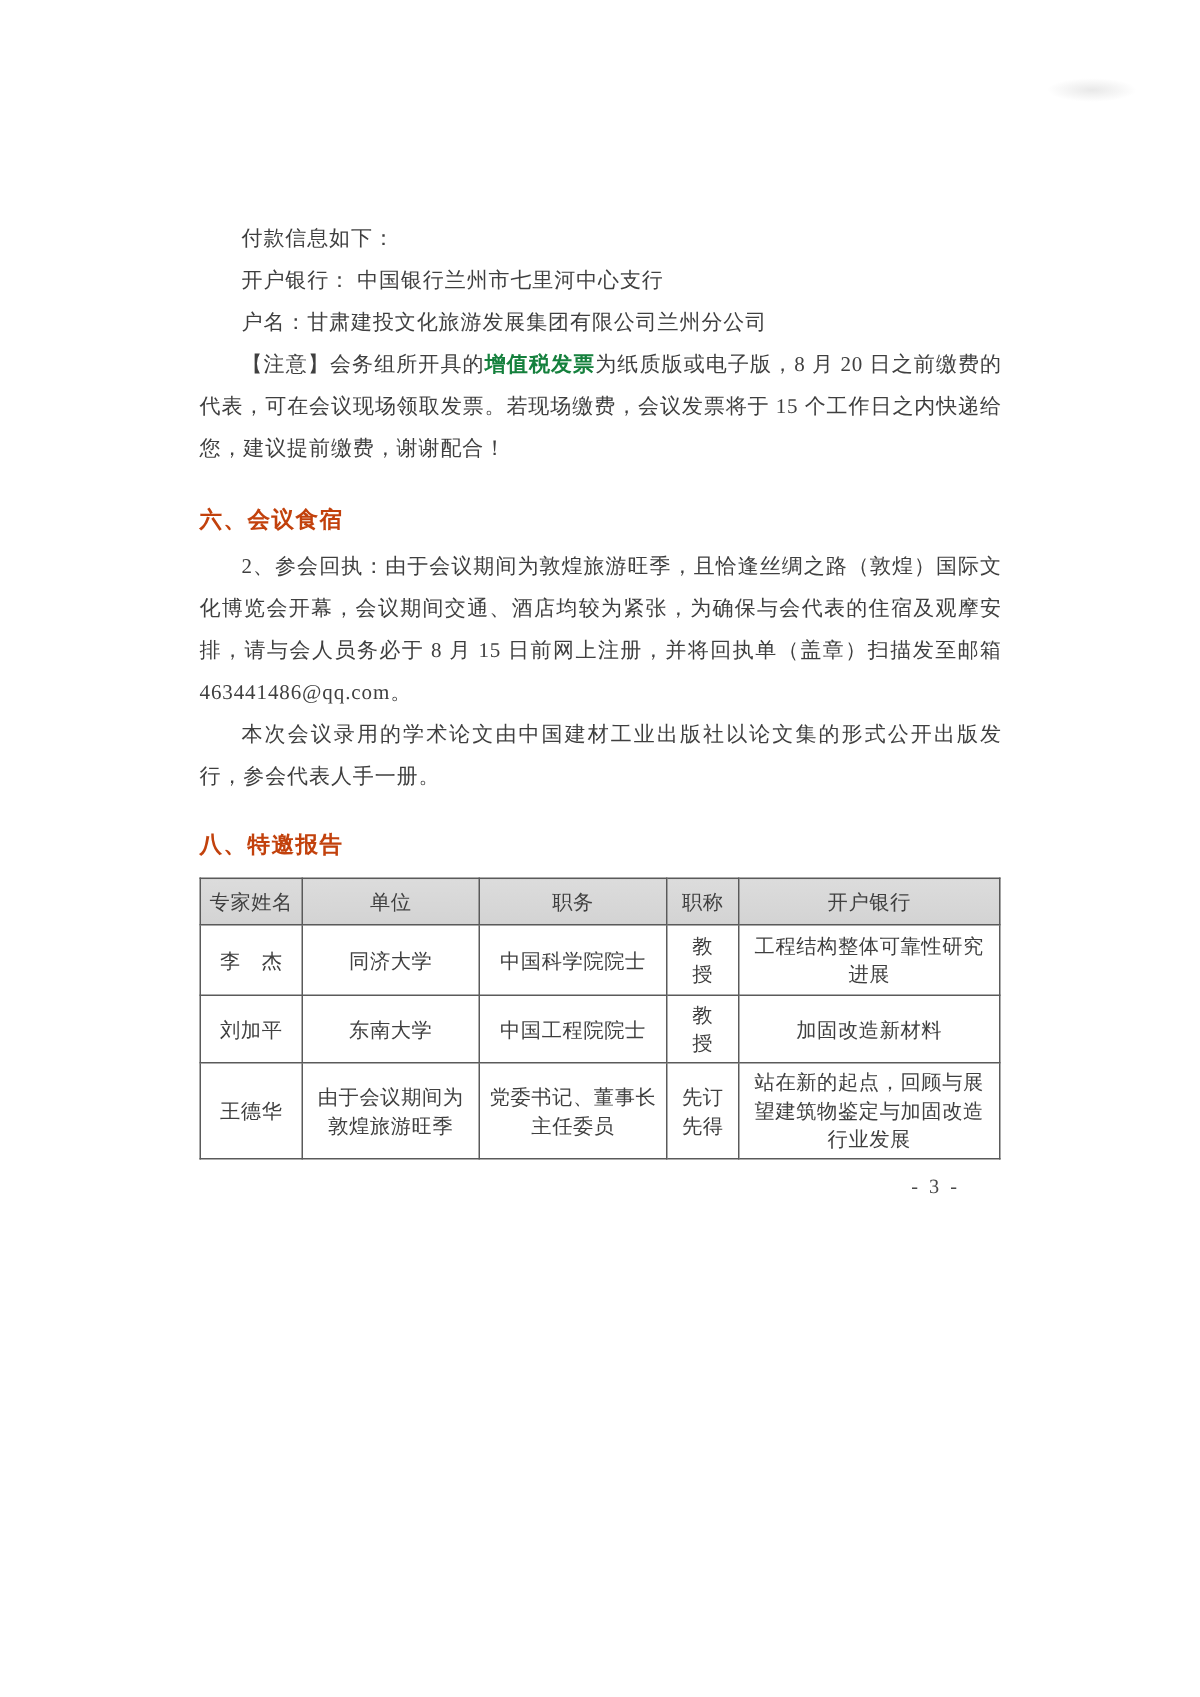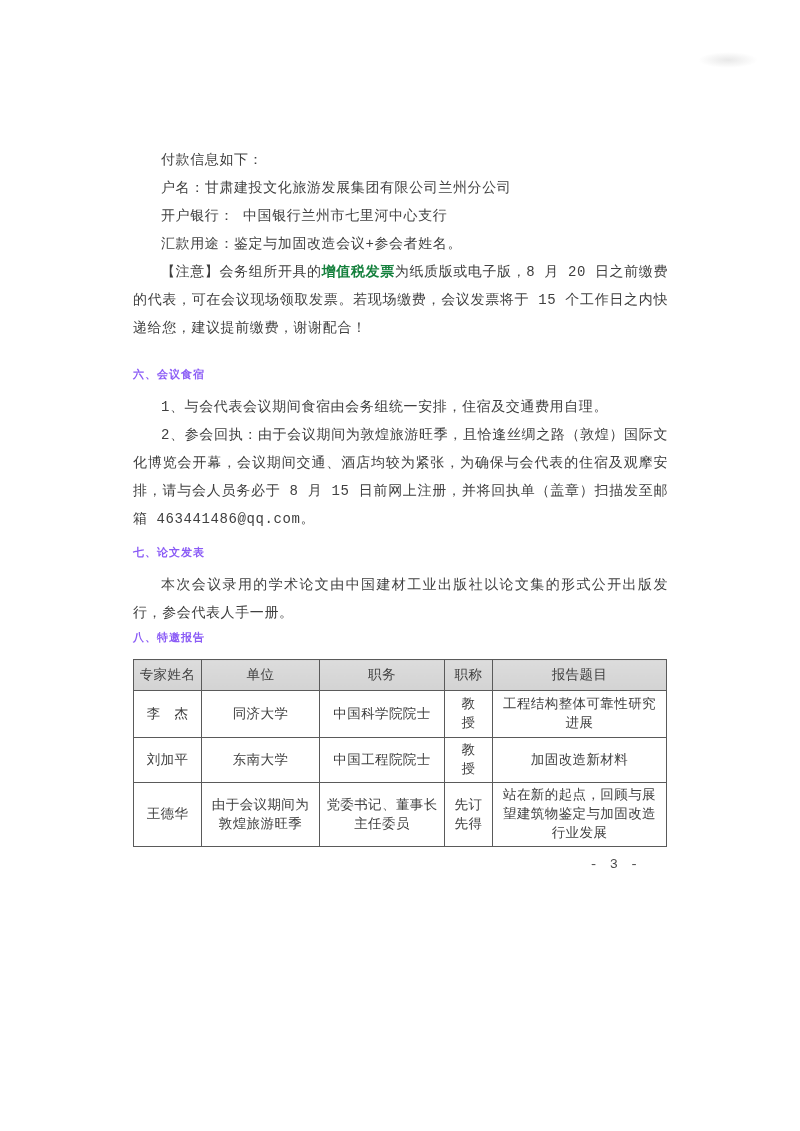--- a/index.html
+++ b/index.html
@@ -1,21 +1,21 @@
 <!DOCTYPE html>
 <html><head>
 <meta charset="utf-8">
 <style>
   html,body{margin:0;padding:0;background:#ffffff;}
   .page{
     position:relative;
     width:800px;
     height:966px;
     background:#ffffff;
-    font-family:Liberation Mono, monospace;
+    font-family:Liberation Serif, serif;
     color:#3f3f3f;
     overflow:hidden;
   }
   .scan-smudge{
     position:absolute;
     left:698px;top:52px;width:60px;height:16px;
     background:radial-gradient(ellipse at center, rgba(190,190,190,0.35), rgba(255,255,255,0) 70%);
     pointer-events:none;
   }
   .content{
@@ -32,30 +32,30 @@
     white-space:nowrap;
   }
   .para{
     margin:0;
     line-height:28px;
     text-indent:2em;
     text-align:justify;
   }
   .para b{font-weight:bold;color:#15803d;}
   .heading{
-    font-size:11px;
+    font-size:15px;
     font-weight:bold;
-    color:#8b5cf6;
+    color:#c2410c;
     letter-spacing:1px;
     line-height:22px;
     margin:0;
   }
   .heading.h6{margin-top:22px;margin-bottom:7px;}
   .heading.h7{margin-top:9px;margin-bottom:7px;}
-  .heading.h8{margin-bottom:10px;}
+  .heading.h8{margin-top:20px;margin-bottom:10px;}
   table.reports{
     width:533px;
     border-collapse:collapse;
     table-layout:fixed;
     font-size:13.5px;
     letter-spacing:0.4px;
     color:#3f3f3f;
   }
   table.reports th, table.reports td{
     border:1px solid #5a5a5a;
@@ -82,50 +82,47 @@
   }
 </style>
 </head>
 <body>
 
 <div class="page">
   <div class="scan-smudge"></div>
   <div class="content">
 
     <div class="pay-line">付款信息如下：</div>
+    <div class="pay-line">开户银行：  中国银行兰州市七里河中心支行</div>
     <div class="pay-line">户名：甘肃建投文化旅游发展集团有限公司兰州分公司</div>
-    <div class="pay-line">开户银行：  中国银行兰州市七里河中心支行</div>
-    <div class="pay-line">汇款用途：鉴定与加固改造会议+参会者姓名。</div>
 
     <p class="para"><span>【注意】会务组所开具的</span><b>增值税发票</b><span>为纸质版或电子版，8 月 20 日之前缴费的代表，可在会议现场领取发票。若现场缴费，会议发票将于 15 个工作日之内快递给您，建议提前缴费，谢谢配合！</span></p>
 
     <h3 class="heading h6">六、会议食宿</h3>
-    <p class="para">1、与会代表会议期间食宿由会务组统一安排，住宿及交通费用自理。</p>
     <p class="para">2、参会回执：由于会议期间为敦煌旅游旺季，且恰逢丝绸之路（敦煌）国际文化博览会开幕，会议期间交通、酒店均较为紧张，为确保与会代表的住宿及观摩安排，请与会人员务必于 8 月 15 日前网上注册，并将回执单（盖章）扫描发至邮箱 463441486@qq.com。</p>
 
-    <h3 class="heading h7">七、论文发表</h3>
     <p class="para">本次会议录用的学术论文由中国建材工业出版社以论文集的形式公开出版发行，参会代表人手一册。</p>
 
     <h3 class="heading h8">八、特邀报告</h3>
 
     <table class="reports">
       <colgroup>
         <col style="width:68px">
         <col style="width:118px">
         <col style="width:125px">
         <col style="width:48px">
         <col style="width:174px">
       </colgroup>
       <thead>
         <tr>
           <th>专家姓名</th>
           <th>单位</th>
           <th>职务</th>
           <th>职称</th>
-          <th>报告题目</th>
+          <th>开户银行</th>
         </tr>
       </thead>
       <tbody>
         <tr class="row-tall">
           <td>李　杰</td>
           <td>同济大学</td>
           <td>中国科学院院士</td>
           <td>教　授</td>
           <td>工程结构整体可靠性研究进展</td>
         </tr>

